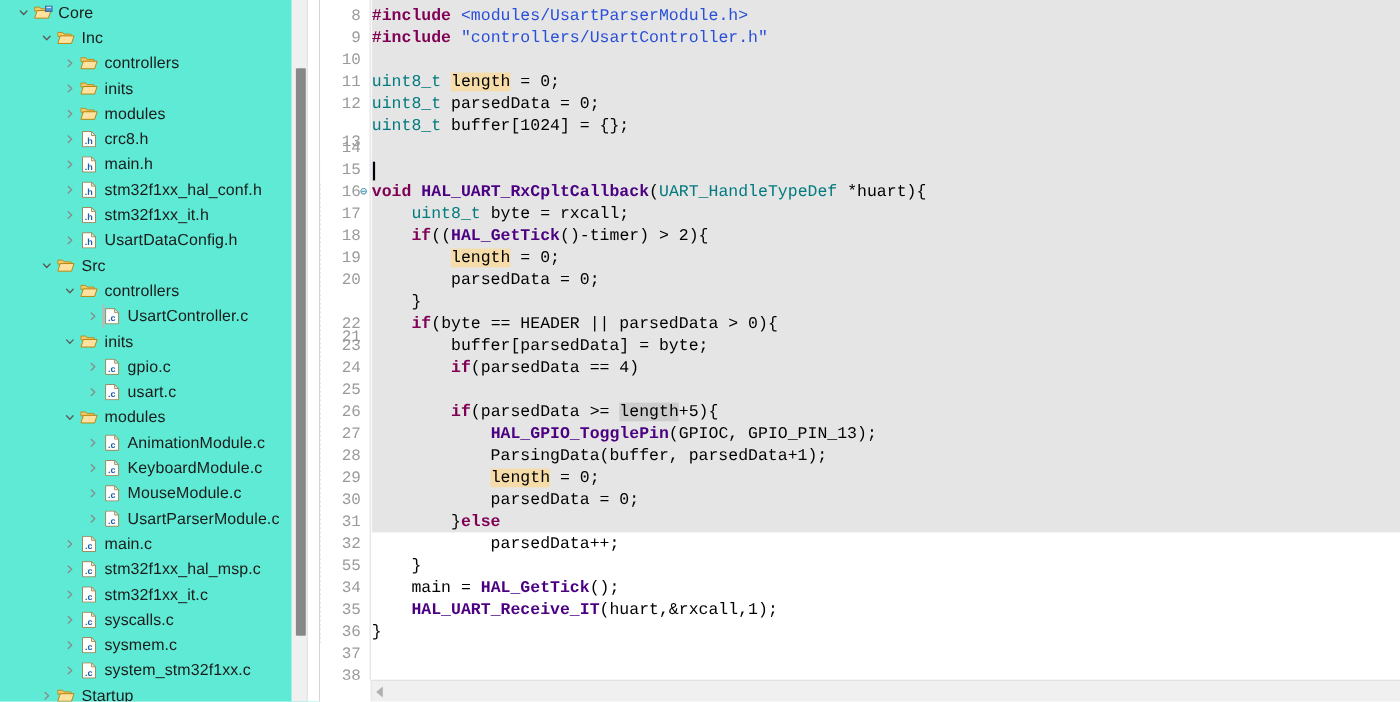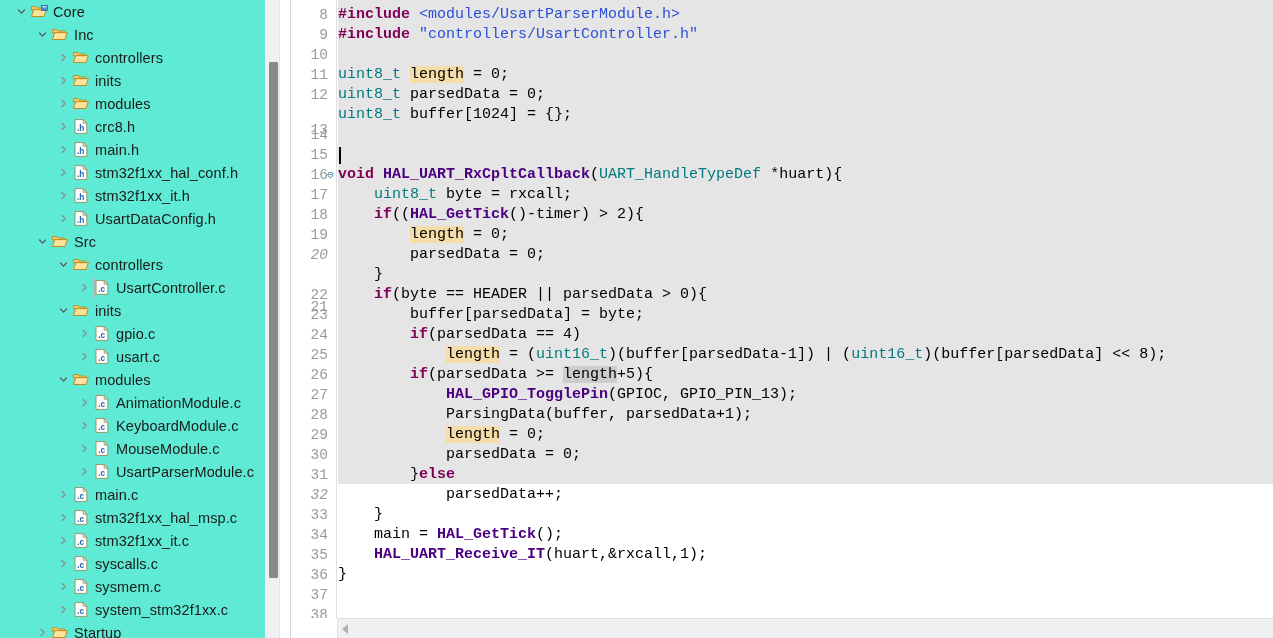--- a/index.html
+++ b/index.html
@@ -612,34 +612,34 @@
         <div class="ln" style="top: 65px;">11</div>
         <div class="ln" style="top: 85px;">12</div>
         <div class="ln" style="top: 120px;">13</div>
         <div class="ln" style="top: 125px;">14</div>
         <div class="ln" style="top: 145px;">15</div>
         <div class="ln" style="top: 165px;">16</div>
         <div class="fold" style="top: 165px;">⊖</div>
         <div class="ln" style="top: 185px;">17</div>
         <div class="ln" style="top: 205px;">18</div>
         <div class="ln" style="top: 225px;">19</div>
-        <div class="ln" style="top: 245px; font-style: italic;">20</div>
+        <div class="ln" style="top: 245px;">20</div>
         <div class="ln" style="top: 265px; margin-top: 32px;">21</div>
         <div class="ln" style="top: 285px;">22</div>
         <div class="ln" style="top: 305px;">23</div>
         <div class="ln" style="top: 325px;">24</div>
         <div class="ln" style="top: 345px;">25</div>
         <div class="ln" style="top: 365px;">26</div>
         <div class="ln" style="top: 385px;">27</div>
         <div class="ln" style="top: 405px;">28</div>
         <div class="ln" style="top: 425px;">29</div>
         <div class="ln" style="top: 445px;">30</div>
         <div class="ln" style="top: 465px;">31</div>
-        <div class="ln" style="top: 485px; font-style: italic;">32</div>
-        <div class="ln" style="top: 505px;">33</div>
+        <div class="ln" style="top: 485px;">32</div>
+        <div class="ln" style="top: 505px;">55</div>
         <div class="ln" style="top: 525px;">34</div>
         <div class="ln" style="top: 545px;">35</div>
         <div class="ln" style="top: 565px;">36</div>
         <div class="ln" style="top: 585px;">37</div>
         <div class="ln" style="top: 605px;">38</div>
       </div>
     <div id="code-area">
         <div class="cl" style="top: 5px;"><span class="pp">#include</span><span> </span><span class="st">&lt;modules/UsartParserModule.h&gt;</span></div>
         <div class="cl" style="top: 25px;"><span class="pp">#include</span><span> </span><span class="st">"controllers/UsartController.h"</span></div>
         <div class="cl" style="top: 45px;"></div>
@@ -649,21 +649,20 @@
         <div class="cl" style="top: 145px;"></div>
         <div class="cl" style="top: 165px;"><span class="k">void</span><span> </span><span class="fn">HAL_UART_RxCpltCallback</span><span>(</span><span class="ty">UART_HandleTypeDef</span><span> *huart){</span></div>
         <div class="cl" style="top: 185px;"><span>    </span><span class="ty">uint8_t</span><span> byte = rxcall;</span></div>
         <div class="cl" style="top: 205px;"><span>    </span><span class="k">if</span><span>((</span><span class="fn">HAL_GetTick</span><span>()-timer) &gt; 2){</span></div>
         <div class="cl" style="top: 225px;"><span>        </span><span class="hl">length</span><span> = 0;</span></div>
         <div class="cl" style="top: 245px;"><span>        parsedData = 0;</span></div>
         <div class="cl" style="top: 265px;"><span>    }</span></div>
         <div class="cl" style="top: 285px;"><span>    </span><span class="k">if</span><span>(byte == HEADER || parsedData &gt; 0){</span></div>
         <div class="cl" style="top: 305px;"><span>        buffer[parsedData] = byte;</span></div>
         <div class="cl" style="top: 325px;"><span>        </span><span class="k">if</span><span>(parsedData == 4)</span></div>
-        <div class="cl" style="top: 345px;"><span>            </span><span class="hl">length</span><span> = (</span><span class="ty">uint16_t</span><span>)(buffer[parsedData-1]) | (</span><span class="ty">uint16_t</span><span>)(buffer[parsedData] &lt;&lt; 8);</span></div>
         <div class="cl" style="top: 365px;"><span>        </span><span class="k">if</span><span>(parsedData &gt;= </span><span class="hls">length</span><span>+5){</span></div>
         <div class="cl" style="top: 385px;"><span>            </span><span class="fn">HAL_GPIO_TogglePin</span><span>(GPIOC, GPIO_PIN_13);</span></div>
         <div class="cl" style="top: 405px;"><span>            ParsingData(buffer, parsedData+1);</span></div>
         <div class="cl" style="top: 425px;"><span>            </span><span class="hl">length</span><span> = 0;</span></div>
         <div class="cl" style="top: 445px;"><span>            parsedData = 0;</span></div>
         <div class="cl" style="top: 465px;"><span>        }</span><span class="k">else</span></div>
         <div class="cl" style="top: 485px;"><span>            parsedData++;</span></div>
         <div class="cl" style="top: 505px;"><span>    }</span></div>
         <div class="cl" style="top: 525px;"><span>    main = </span><span class="fn">HAL_GetTick</span><span>();</span></div>
         <div class="cl" style="top: 545px;"><span>    </span><span class="fn">HAL_UART_Receive_IT</span><span>(huart,&amp;rxcall,1);</span></div>

